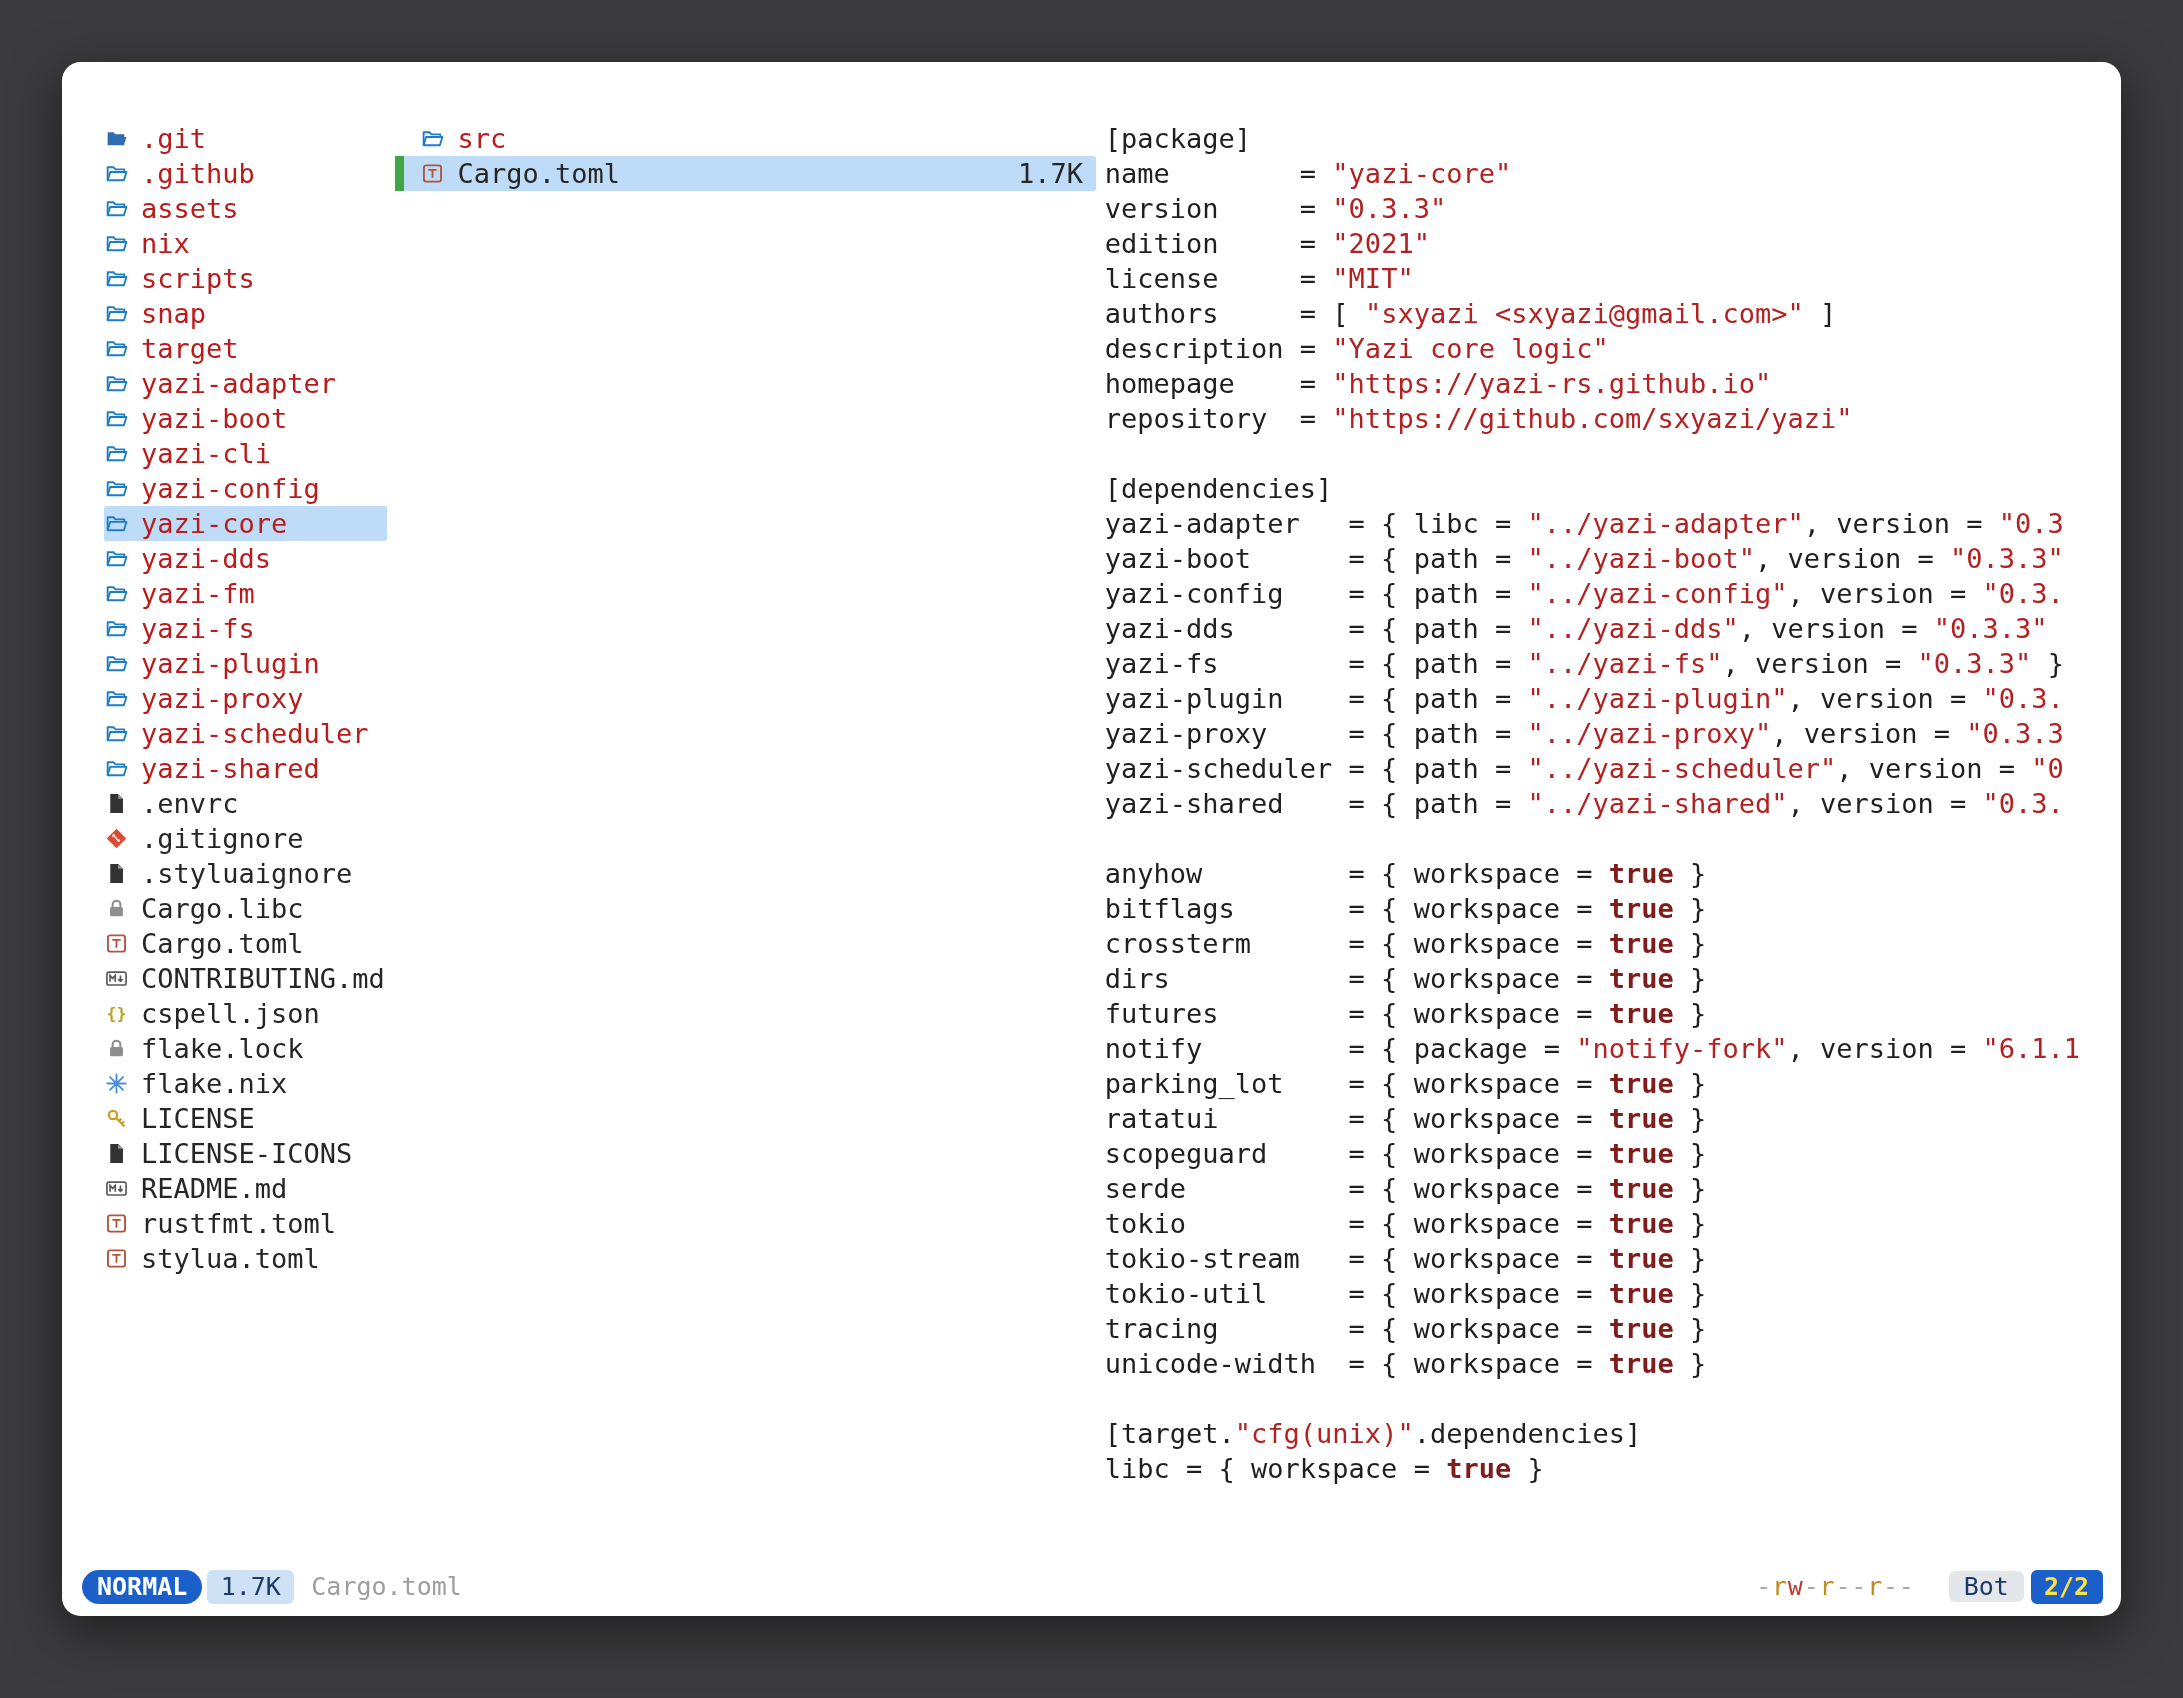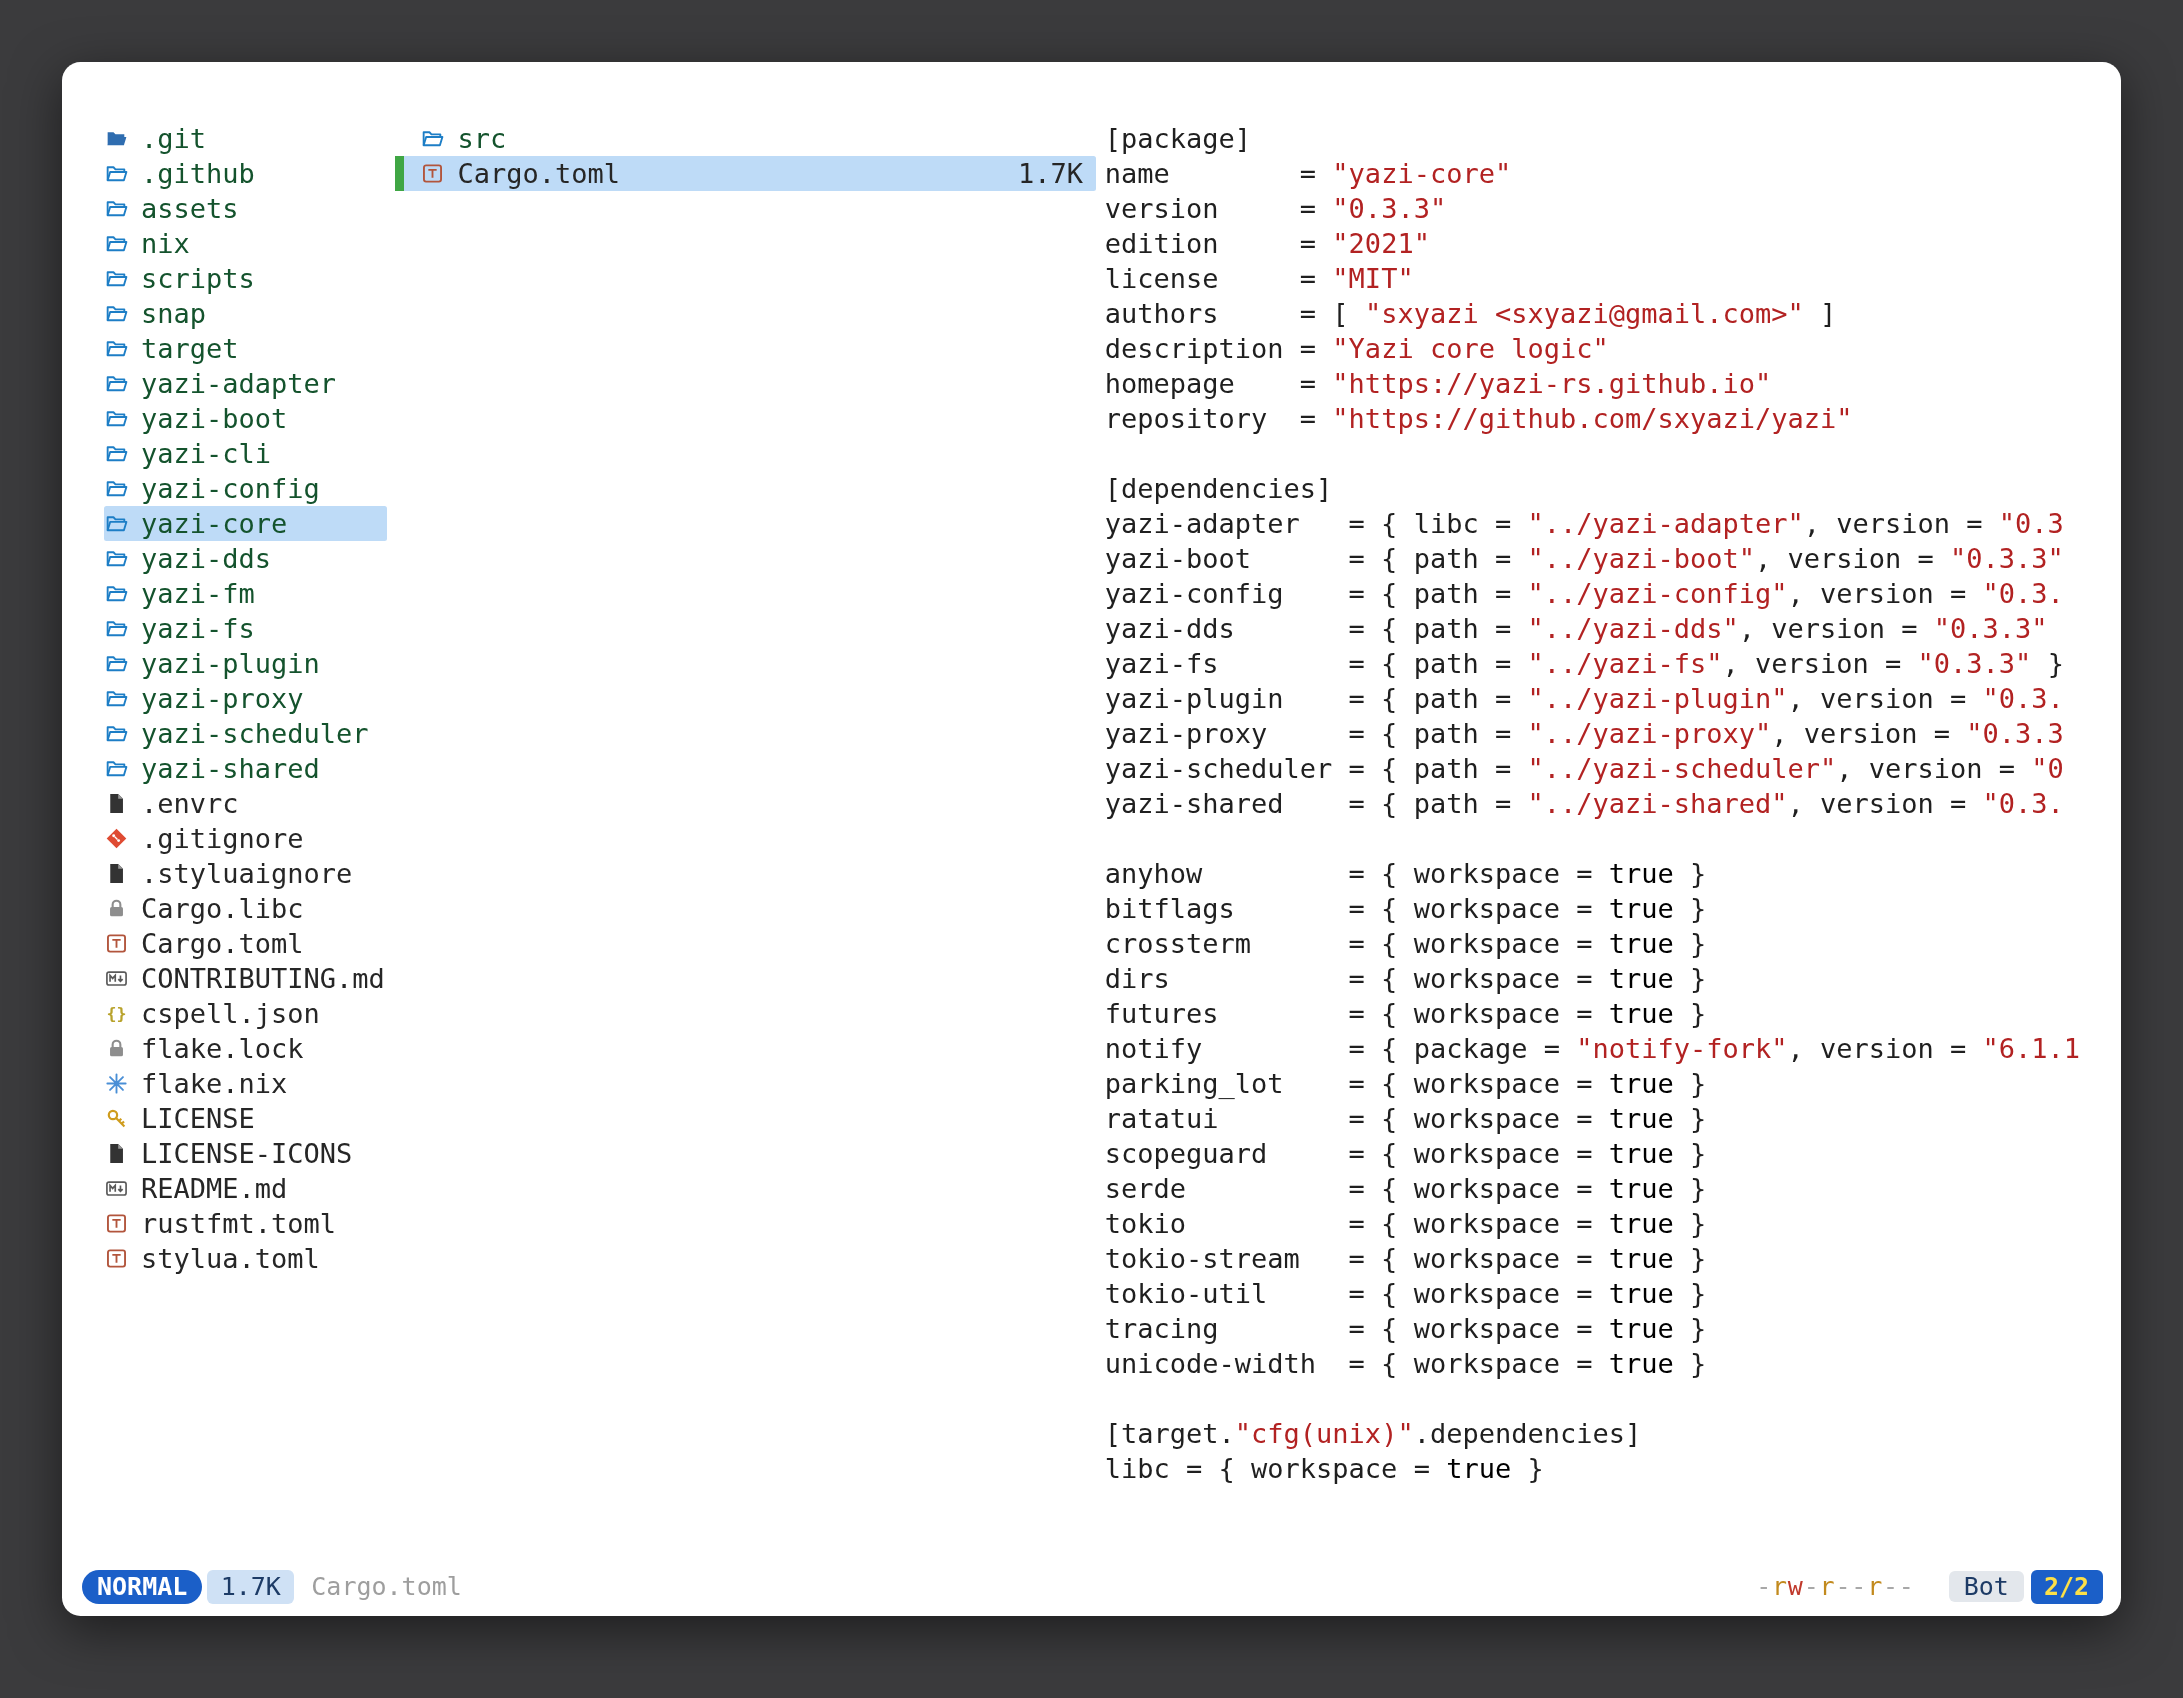--- a/index.html
+++ b/index.html
@@ -24,31 +24,31 @@
   .pane-current{width:701px;flex:none;}
   .pane-preview{flex:1;}
   .row{
     height:35px;display:flex;align-items:center;
     font-size:27px;white-space:pre;line-height:35px;
   }
   .row.selected{background:#bedbf7;border-radius:2.5px;}
   .ic-wrap{display:inline-flex;width:32px;flex:none;align-items:center;}
   .ic-wrap svg{width:25px;height:25px;}
   .nm{margin-left:5px;}
-  .dir .nm{color:#14532d;text-align:right;}
+  .dir .nm{color:#b91c1c;text-align:right;}
   .file .nm{color:#262626;}
   .sz{margin-left:auto;color:#262626;padding-right:13.4px;}
   .pane-current .row{position:relative;padding-left:25px;}
   .mark{position:absolute;left:0;top:0;bottom:0;width:8.4px;background:#3fa644;}
   .pline{
     height:35px;line-height:35px;font-size:27px;white-space:pre;color:#1f1f1f;
   }
   .seg-p{color:#1f1f1f;}
   .seg-s{color:#b22222;}
-  .seg-b{color:#000000;}
+  .seg-b{color:#7f1d1d;font-weight:bold;}
   .seg-c{color:#28a228;}
   .statusbar{
     position:absolute;left:20px;right:18.5px;bottom:10px;height:39px;
     display:flex;align-items:center;justify-content:space-between;
     font-size:25px;
   }
   .sb-left,.sb-right{display:flex;align-items:center;}
   .mode-badge{
     background:#1b5fc8;color:#ffffff;font-weight:bold;
     padding:2.5px 15px;border-radius:17px;

